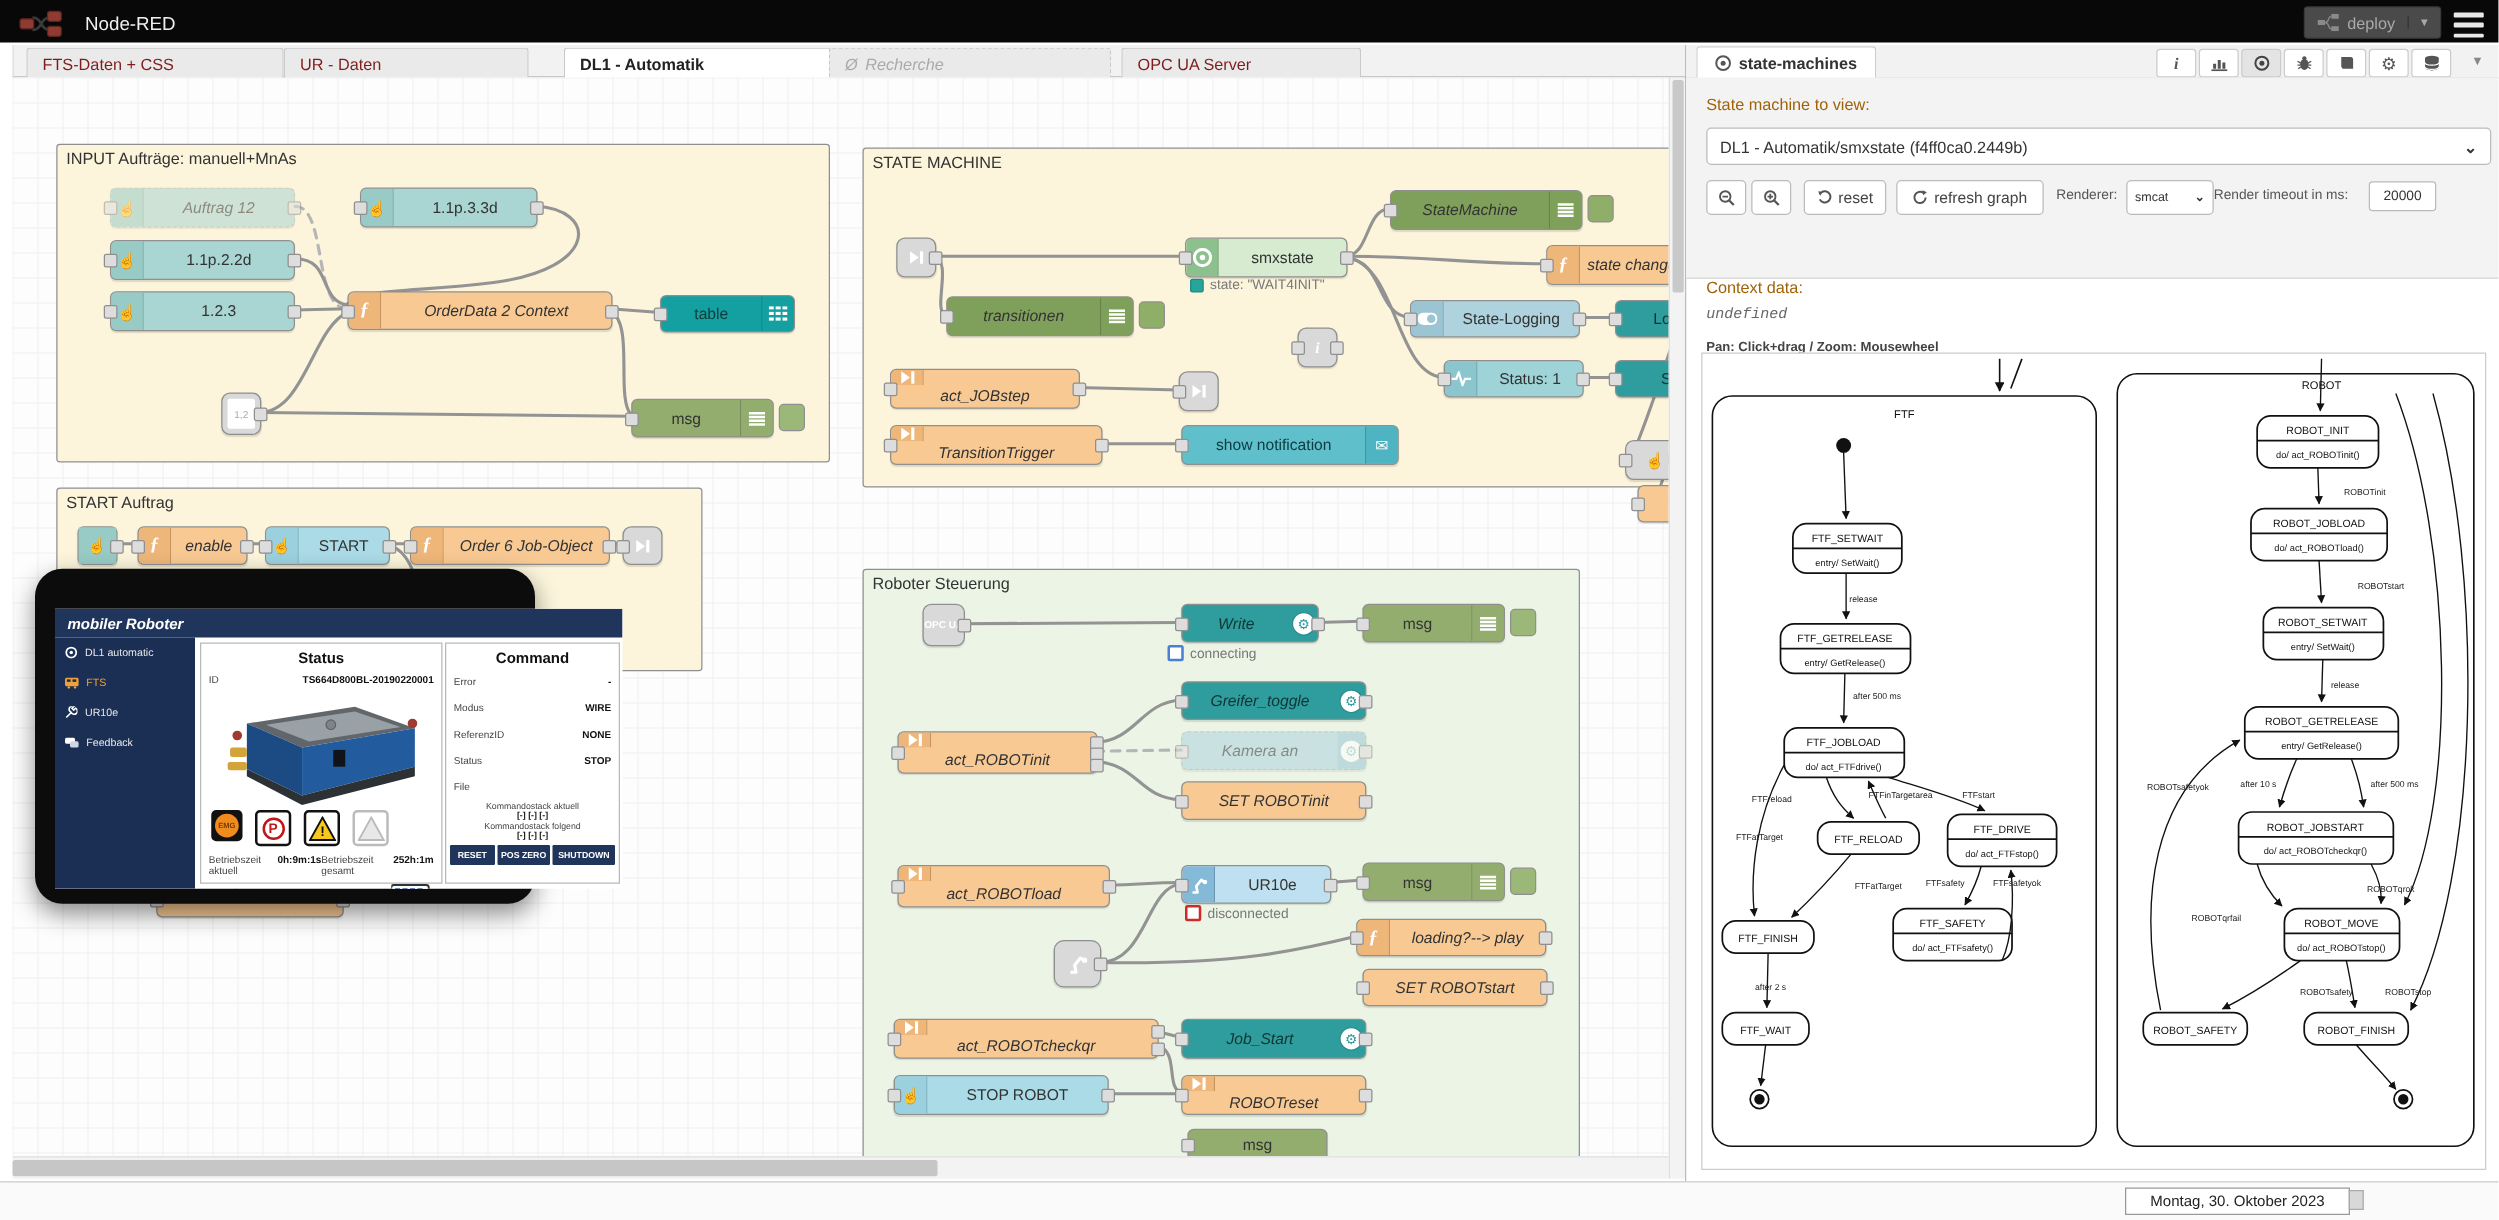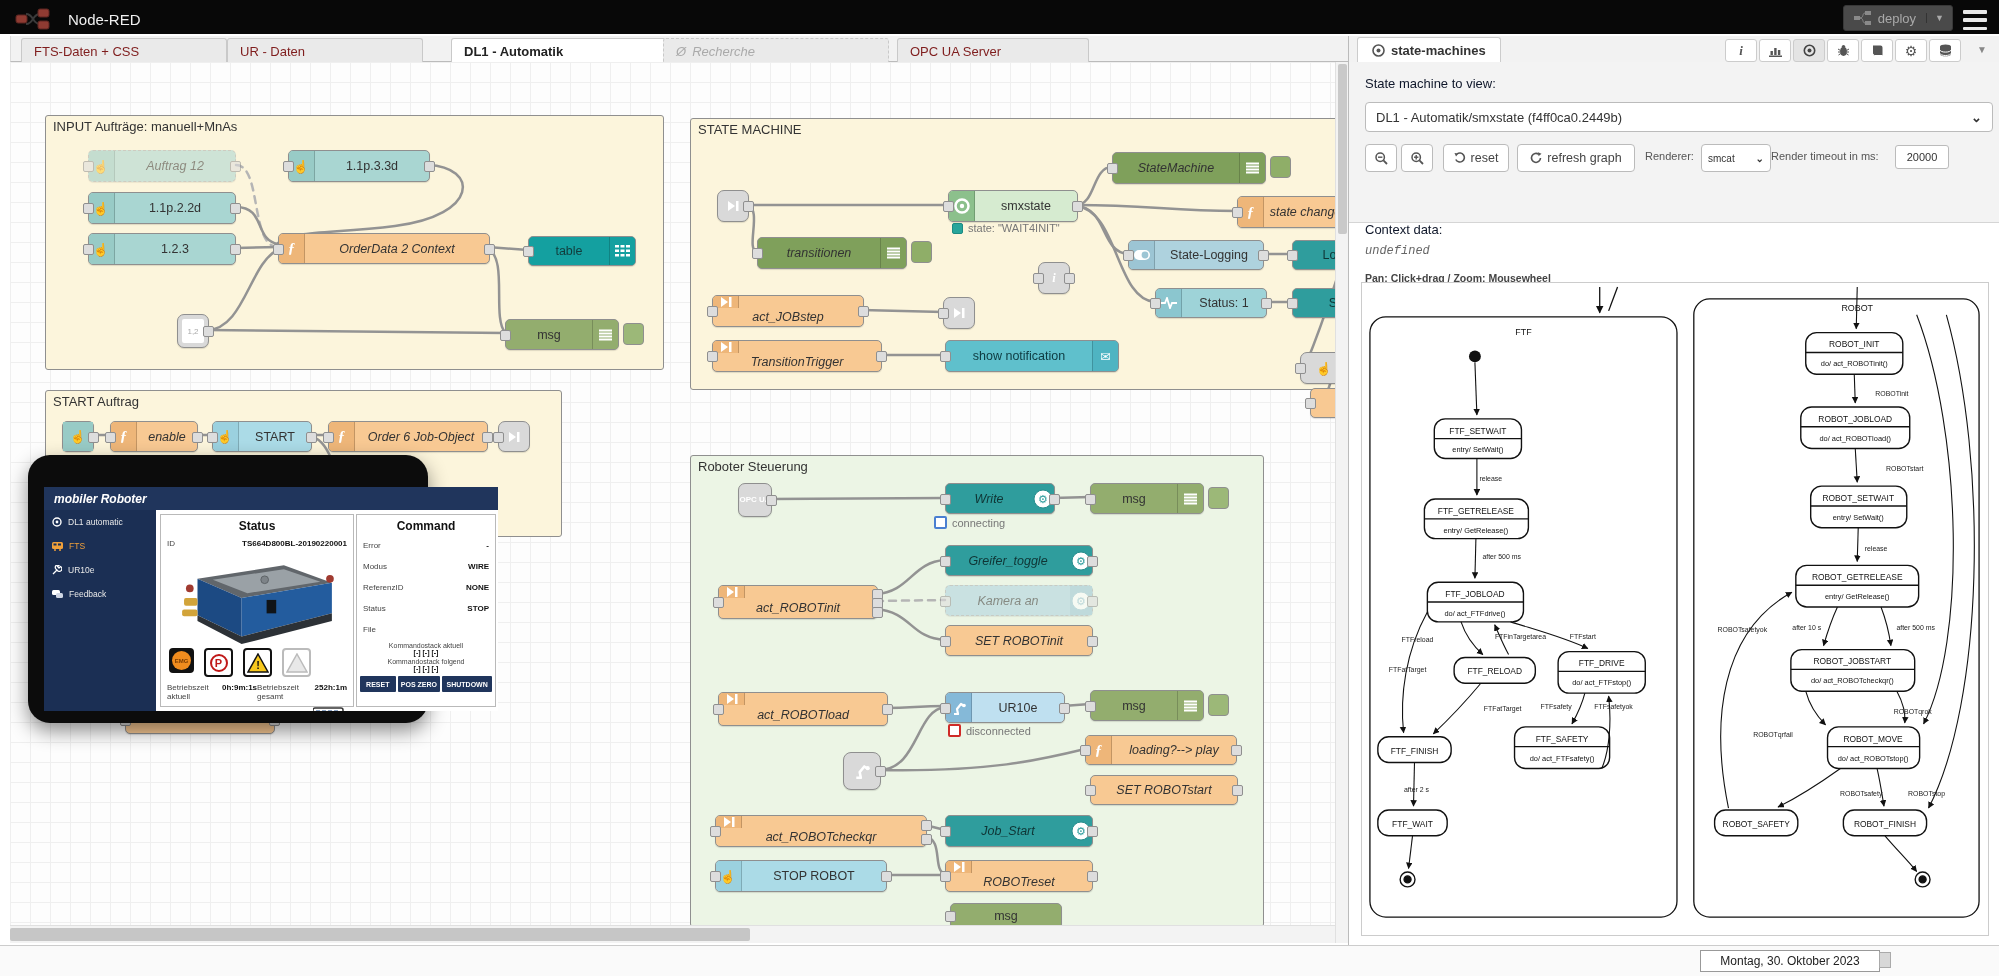--- a/index.html
+++ b/index.html
@@ -76,21 +76,21 @@
   .prow b{color:#111;}
   .tbtn{background:#20355c;color:#fff;font-size:7px;font-weight:bold;display:flex;align-items:center;justify-content:center;border-radius:1px;}
   .sqbtn{width:25px;height:25px;border-radius:4px;display:flex;align-items:center;justify-content:center;}
   
   #sidebar{left:1348px;top:36px;width:651px;height:909px;background:#fff;border-left:1px solid #bbb;}
   #sbtabs{position:absolute;left:0;top:0;width:100%;height:26px;background:#f2f2f2;border-bottom:1px solid #ccc;}
   #sbtab{position:absolute;left:8px;top:1px;height:25px;background:#fff;border:1px solid #ccc;border-bottom:1px solid #fff;border-radius:3px 3px 0 0;display:flex;align-items:center;gap:6px;padding:0 14px;font-size:13px;font-weight:bold;color:#333;}
   .sbicon{position:absolute;top:3px;width:30px;height:21px;background:#fff;border:1px solid #ccc;border-radius:3px;display:flex;align-items:center;justify-content:center;color:#555;}
   .sbicon.pressed{background:#e4e4e4;}
   #sbctrl{position:absolute;left:0;top:26px;width:100%;height:160px;background:#f3f3f3;border-bottom:1px solid #d5d5d5;}
-  .sblabel{font-size:13px;color:#0f172a;}
+  .sblabel{font-size:13px;color:#a16207;}
   .sbselect{background:#fff;border:1px solid #bbb;border-radius:4px;display:flex;align-items:center;justify-content:space-between;padding:0 10px;font-size:13px;color:#333;}
   .sbbtn{background:#fff;border:1px solid #bbb;border-radius:4px;display:flex;align-items:center;justify-content:center;gap:5px;font-size:12.5px;color:#444;}
   .smalllbl{font-size:11px;color:#555;}
   #ctxblock{position:absolute;left:0;top:186px;width:100%;}
   #diagbox{position:absolute;left:12px;top:246px;width:626px;height:652px;border:1px solid #ccc;background:#fff;}
   
   #footer{left:0;top:945px;width:1999px;height:31px;background:#fafafa;border-top:1px solid #ccc;}
   #datebox{position:absolute;left:1700px;top:4px;width:178px;height:20px;background:#fff;border:1px solid #999;display:flex;align-items:center;justify-content:center;font-size:12px;color:#222;}
   #dateicon{position:absolute;left:1879px;top:6px;width:10px;height:14px;background:#d8d8d8;border:1px solid #aaa;}
   svg text{font-family:"Liberation Sans",sans-serif;}

